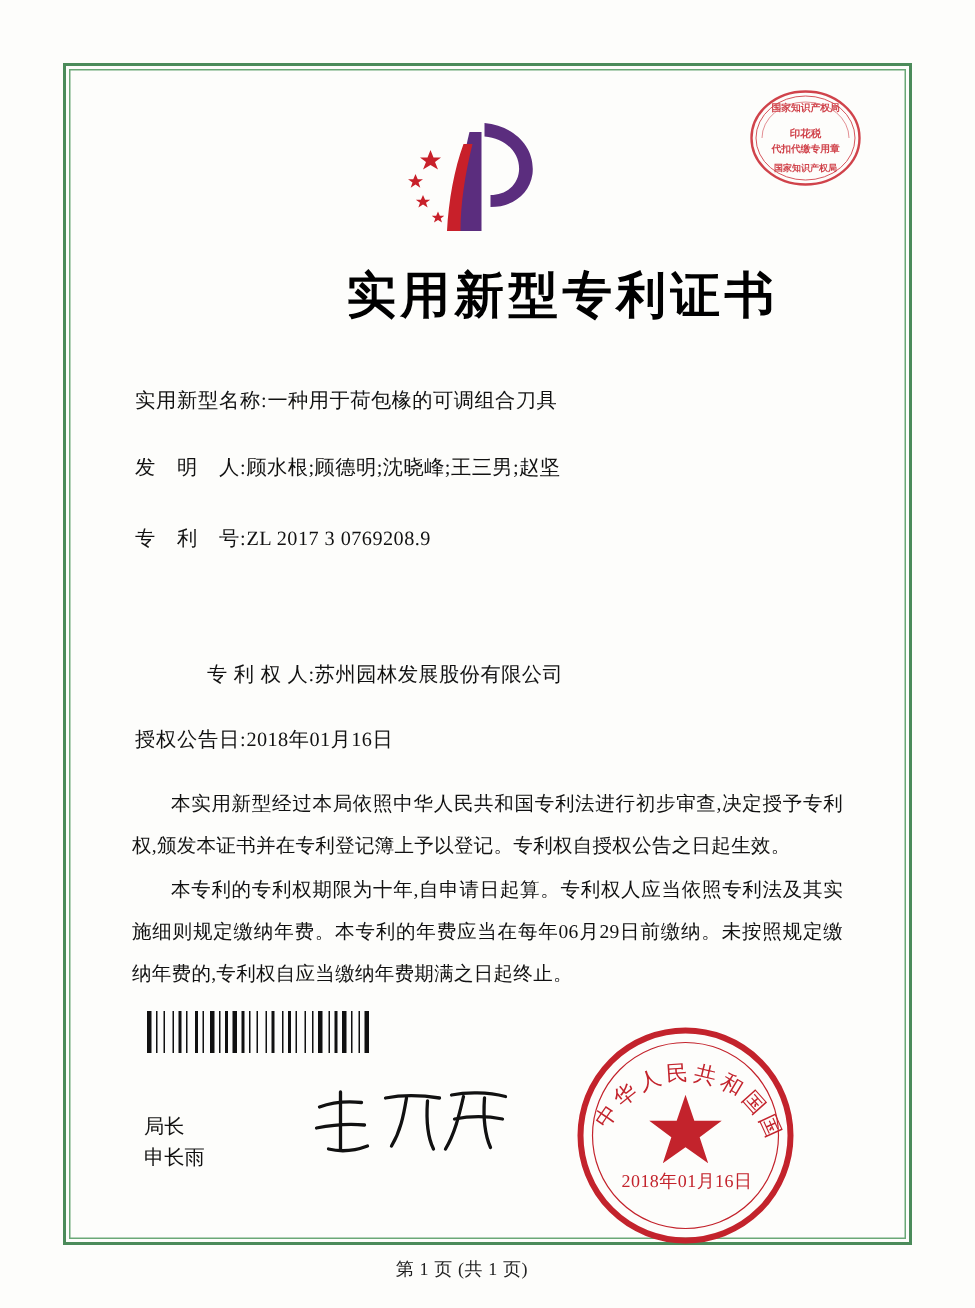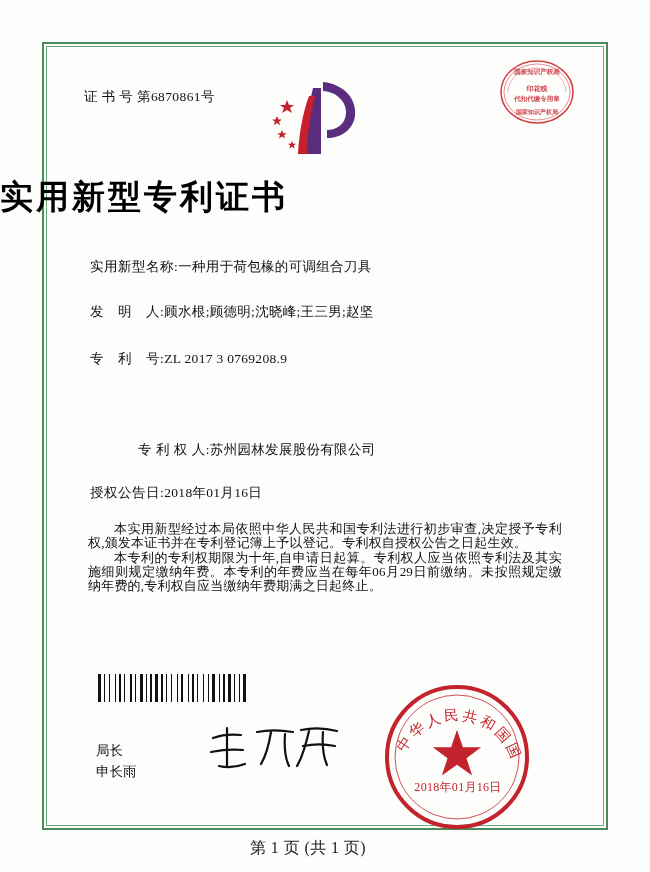--- a/index.html
+++ b/index.html
@@ -75,21 +75,21 @@
     height: 82px;
   }
   #logo svg { display: block; }
 
   
   #main-title {
     position: absolute;
     left: 0;
     top: 175px;
     width: 519px;
-    text-align: left;
+    text-align: right;
     font-family: "DejaVu Serif", "Liberation Serif", serif;
     font-weight: bold;
     font-size: 33px;
     letter-spacing: 3px;
     color: #000;
   }
 
   
   .field {
     position: absolute;
@@ -122,21 +122,21 @@
   #f-holder  { top: 441px; margin-left: 48px; }
   #f-grant   { top: 484px; text-decoration: underline; }
 
   
   #body-text {
     position: absolute;
     left: 88px;
     top: 522px;
     width: 474px;
     font-size: 13px;
-    line-height: 14px;
+    line-height: 28px;
     color: #111;
     text-align: justify;
   }
   #body-text p {
     margin: 0 0 1px 0;
     text-indent: 26px;
     letter-spacing: 0.2px;
   }
 
   
@@ -191,34 +191,33 @@
     letter-spacing: 0.3px;
   }
 
   
   #page-footer {
     position: absolute;
     left: 0;
     top: 838px;
     width: 616px;
     text-align: center;
-    font-size: 16px;
+    font-size: 12px;
     color: #222;
     letter-spacing: 0.4px;
   }
 </style>
 </head>
 <body>
 
 <div id="page">
 
   <div id="border-outer"></div>
   <div id="border-inner"></div>
 
-  <div id="cert-no">证 书 号 第6870861号</div>
 
   <div id="top-stamp">
     <svg width="78" height="68" viewBox="0 0 78 68">
       <ellipse cx="39" cy="34" rx="36" ry="31" fill="none" stroke="#d0434b" stroke-width="1.6"></ellipse>
       <ellipse cx="39" cy="34" rx="33" ry="28" fill="none" stroke="#d0434b" stroke-width="0.6"></ellipse>
       <path d="M10,34 A29,24 0 0 1 68,34" fill="none" stroke="#d0434b" stroke-width="0.4"></path>
       <text x="39" y="16" font-size="6.5" fill="#d0434b" text-anchor="middle" font-family="DejaVu Sans, sans-serif">国家知识产权局</text>
       <text x="39" y="33" font-size="7" fill="#d0434b" text-anchor="middle" font-family="DejaVu Sans, sans-serif">印花税</text>
       <text x="39" y="43" font-size="6.5" fill="#d0434b" text-anchor="middle" font-family="DejaVu Sans, sans-serif">代扣代缴专用章</text>
       <text x="39" y="56" font-size="6" fill="#d0434b" text-anchor="middle" font-family="DejaVu Sans, sans-serif">国家知识产权局</text>

